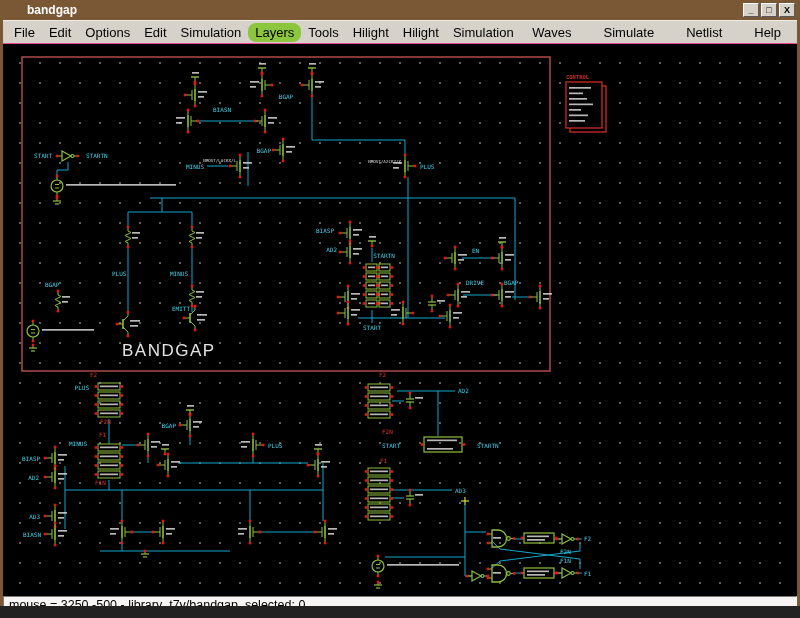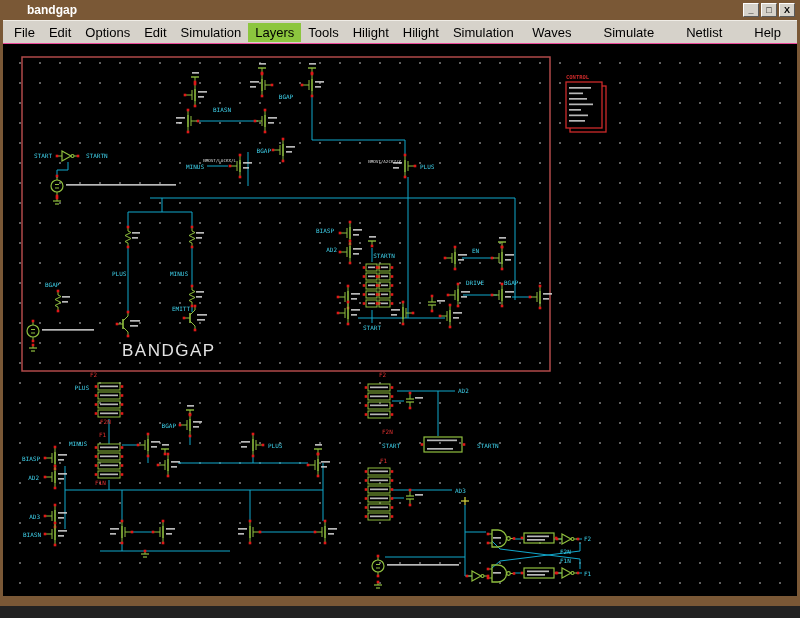--- a/index.html
+++ b/index.html
@@ -7,21 +7,21 @@
   .window{width:800px;height:606px;background:#7a5836;padding:0 3px 3px 3px;position:relative;
           font-family:"Liberation Sans",sans-serif;}
   .titlebar{height:20px;display:flex;align-items:center;color:#fff;font-size:12px;font-weight:bold;
             padding:0 2px 0 24px;}
   .winbtns{margin-left:auto;display:flex;gap:2px;}
   .winbtn{width:16px;height:14px;background:#d6d2ca;border:1px solid;border-color:#fdfdfd #5a5a5a #5a5a5a #fdfdfd;
           font-size:9px;font-weight:bold;color:#000;display:flex;align-items:center;justify-content:center;line-height:1;}
   .menubar{height:24px;background:#d6d2ca;border-top:1px solid #efece6;border-bottom:1px solid #ec4899;
            display:flex;align-items:center;font-size:13px;color:#000;padding:0 4px;}
   .mi{padding:2px 7px;white-space:nowrap;}
-  .mi.active{background:#8cc63e;}
+  .mi.active{background:#8cc63e;border-radius:8px;}
   .menu-right{margin-left:auto;display:flex;gap:16px;padding-right:4px;justify-content:center;}
   .menu-right .mi{padding:2px 8px;}
   .canvas{position:relative;height:552px;background-color:#000;
           background-image:radial-gradient(circle,#606060 0.9px,transparent 1.1px);
           background-size:20px 20px;background-position:7px 9px;overflow:hidden;}
   .canvas svg{position:absolute;left:0;top:0;}
   .statusbar{height:18px;background:#f6f5f3;border:1px solid;border-color:#7e7a72 #fff #fff #7e7a72;
              display:flex;align-items:center;font-size:12.5px;color:#000;padding-left:5px;white-space:pre;}
   text{user-select:none;}
 </style>
@@ -1135,13 +1135,16 @@
           <text x="401" y="163" fill="#dddddd" font-size="4.2" font-family="DejaVu Sans Mono, monospace" text-anchor="end">NMOST/A2CK7/Y</text>
         </g>
         <g>
           <text x="236" y="162" fill="#dddddd" font-size="4.2" font-family="DejaVu Sans Mono, monospace" text-anchor="end">NMOST/LACKX/L</text>
         </g>
         <g>
           <text x="122" y="356" fill="#e4e4e4" font-size="17" font-family="Liberation Sans, sans-serif" text-anchor="start" letter-spacing="1.5">BANDGAP</text>
         </g>
       </svg>
   </div>
+  <div class="statusbar">
+    <span>mouse = 3250 -500 - library_t7y/bandgap  selected: 0</span>
+  </div>
 </div>
 
 </body></html>

